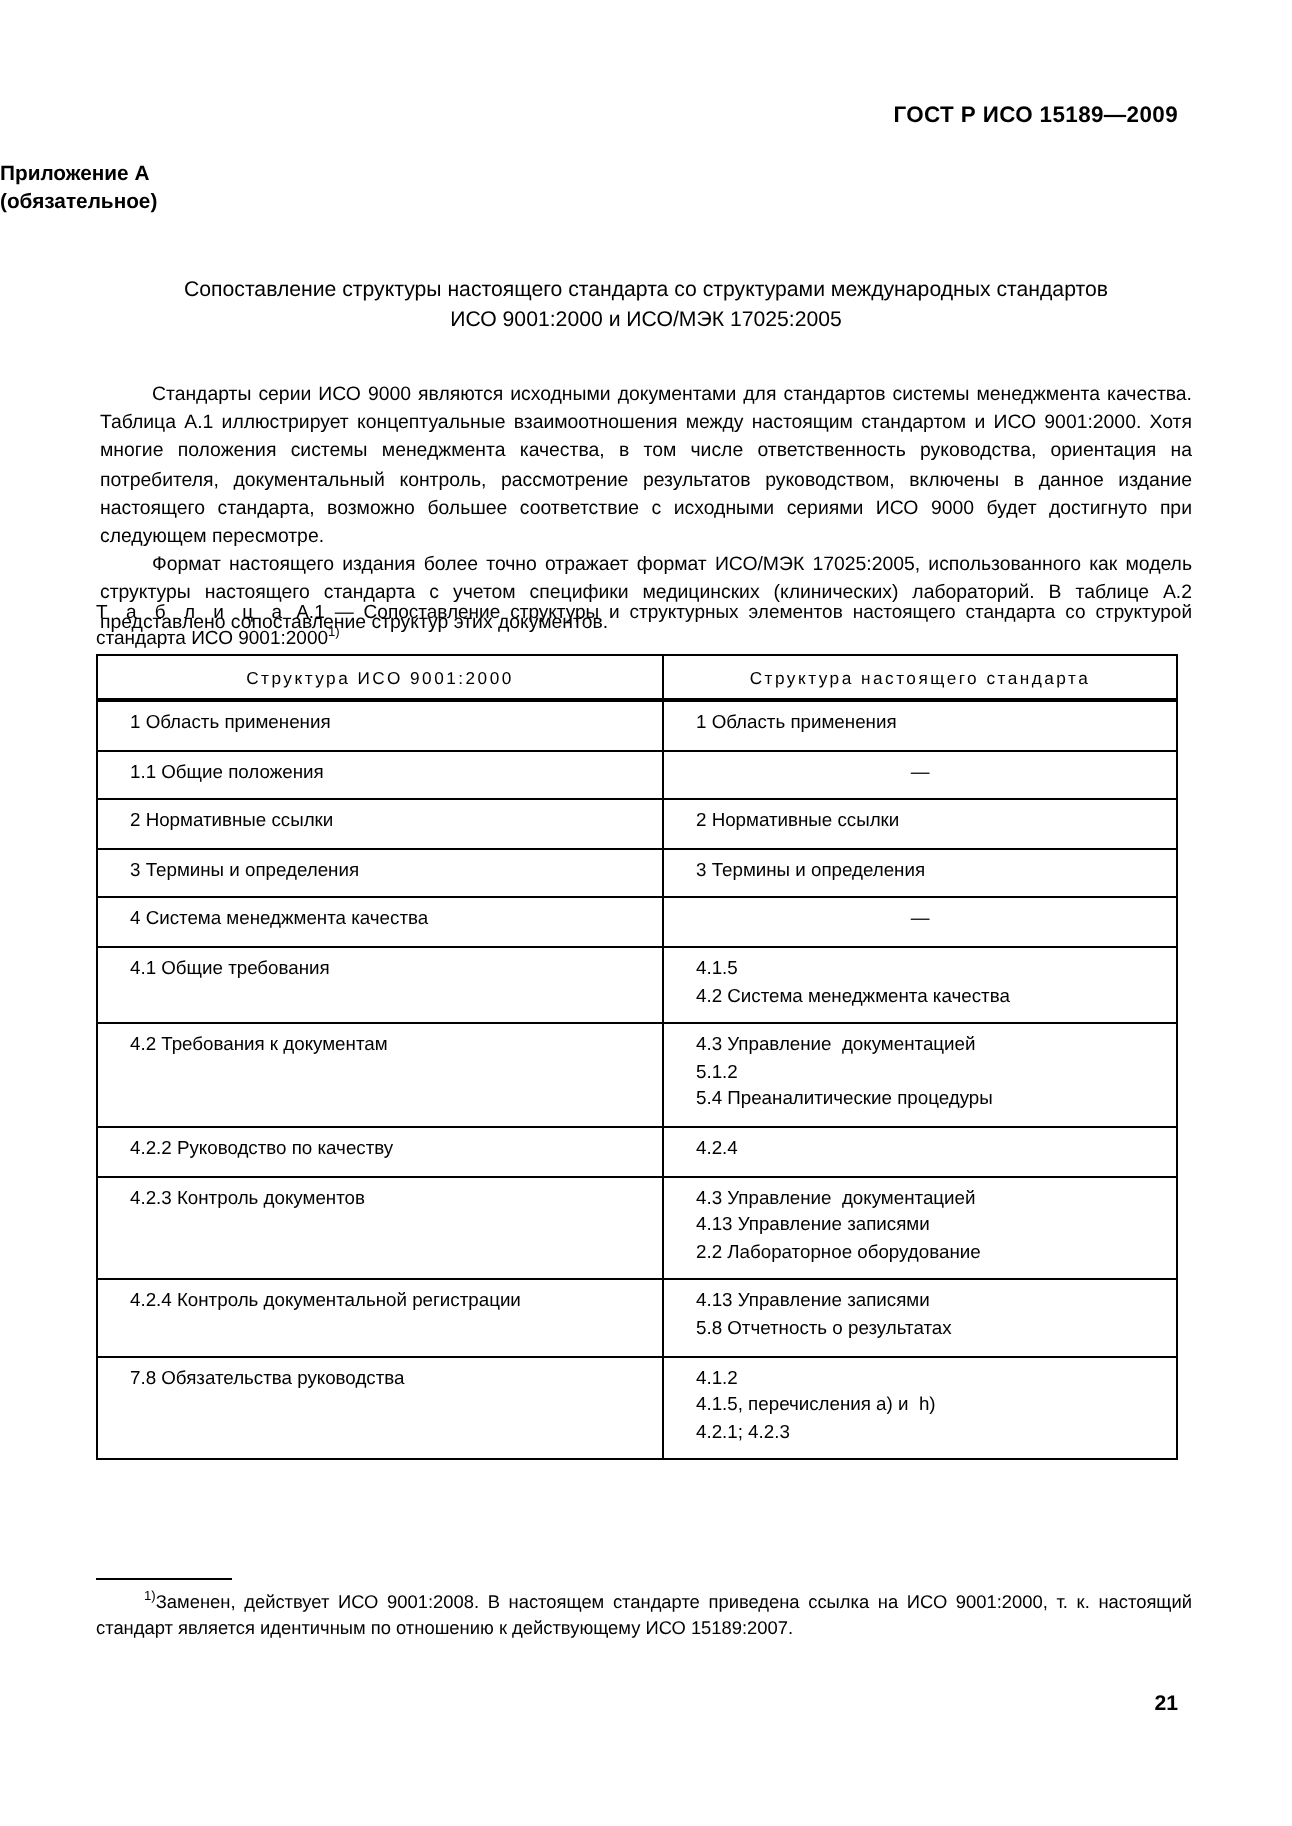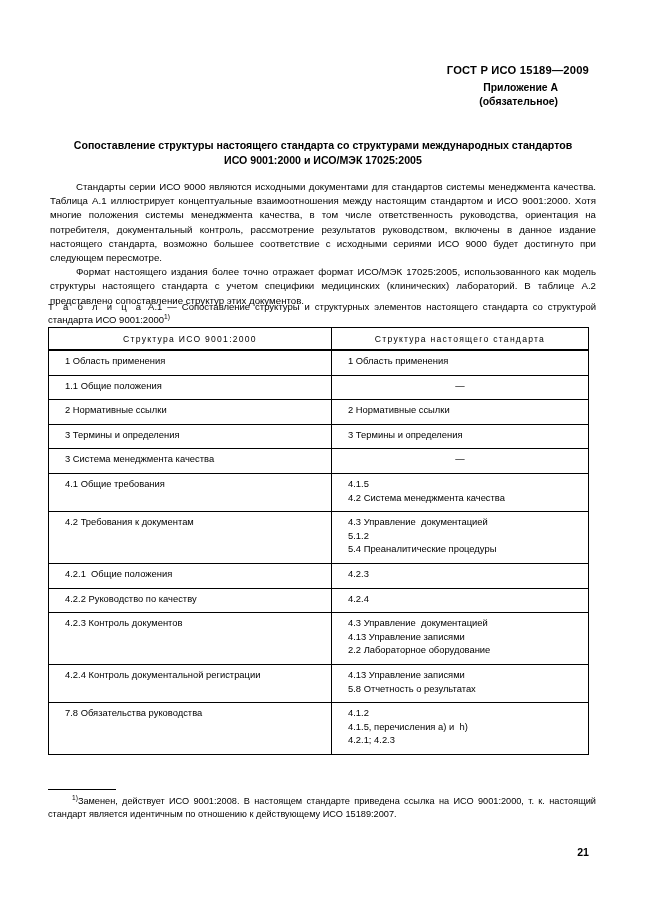--- a/index.html
+++ b/index.html
@@ -16,58 +16,58 @@
     width: 646px;
     height: 913px;
     background: #ffffff;
     overflow: hidden;
     box-sizing: border-box;
   }
 
   
   .running-head {
     position: absolute;
-    top: 64px;
+    top: 52px;
     right: 57px;
     font-size: 11.2px;
     font-weight: bold;
     letter-spacing: 0.2px;
     white-space: nowrap;
   }
 
   
   .annex-block {
     position: absolute;
     top: 81px;
     left: 0;
     width: 558px;
-    text-align: right;
+    text-align: left;
   }
   .annex-line {
     font-size: 10.4px;
     font-weight: bold;
     line-height: 14px;
   }
 
   
   .doc-title {
     position: absolute;
     top: 138px;
     left: 50px;
     width: 546px;
     text-align: center;
     font-size: 10.6px;
-    font-weight: bold;
+    font-weight: normal;
     line-height: 14.5px;
   }
 
   
   .body-text {
     position: absolute;
-    top: 180px;
+    top: 191px;
     left: 50px;
     width: 546px;
     font-size: 9.7px;
     line-height: 14.2px;
     text-align: justify;
   }
   .body-text p {
     margin: 0;
     text-indent: 26px;
   }
@@ -244,21 +244,21 @@
           </td>
           <td>
             <div class="cell-in">
               <span class="ln">3 Термины и определения</span>
             </div>
           </td>
         </tr>
         <tr>
           <td>
             <div class="cell-in">
-              <span class="ln">3 Система менеджмента качества</span>
+              <span class="ln">4 Система менеджмента качества</span>
             </div>
           </td>
           <td>
             <div class="cell-in dash">
               <span class="ln">—</span>
             </div>
           </td>
         </tr>
         <tr>
           <td>
@@ -283,32 +283,20 @@
             <div class="cell-in">
               <span class="ln">4.3 Управление  документацией</span>
               <span class="ln">5.1.2</span>
               <span class="ln">5.4 Преаналитические процедуры</span>
             </div>
           </td>
         </tr>
         <tr>
           <td>
             <div class="cell-in">
-              <span class="ln">4.2.1  Общие положения</span>
-            </div>
-          </td>
-          <td>
-            <div class="cell-in">
-              <span class="ln">4.2.3</span>
-            </div>
-          </td>
-        </tr>
-        <tr>
-          <td>
-            <div class="cell-in">
               <span class="ln">4.2.2 Руководство по качеству</span>
             </div>
           </td>
           <td>
             <div class="cell-in">
               <span class="ln">4.2.4</span>
             </div>
           </td>
         </tr>
         <tr>

